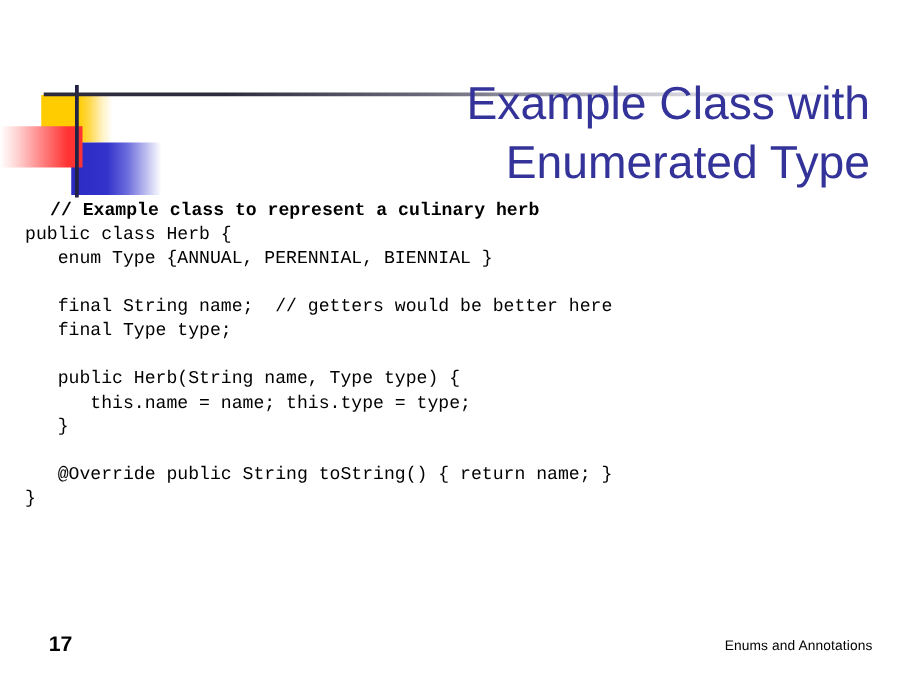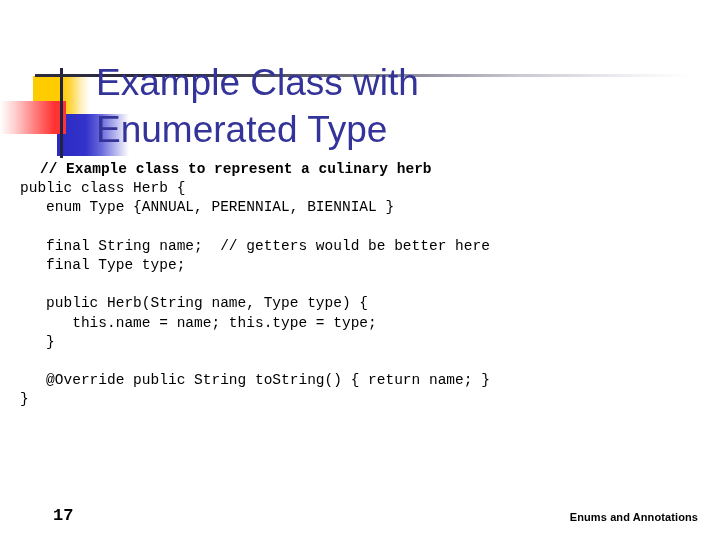--- a/index.html
+++ b/index.html
@@ -82,20 +82,21 @@
     position: absolute;
     left: 96px;
     top: 34px;
     width: 600px;
     color: #333399;
     font-size: 37px;
     line-height: 47px;
     font-weight: normal;
     letter-spacing: 0px;
     white-space: pre-line;
+    text-align: right;
   }
 
   
   .code {
     position: absolute;
     left: 20px;
     top: 160px;
     width: 690px;
     font-family: "Liberation Mono", "DejaVu Sans Mono", monospace;
     font-size: 14.5px;
@@ -111,36 +112,35 @@
     font-weight: bold;
     margin-left: 20px;
   }
   .code-line.blank {
     height: 19.2px;
   }
 
   
   .page-number {
     position: absolute;
-    left: 53px;
+    left: 39px;
     top: 506px;
     font-size: 17px;
     font-weight: bold;
     color: #000000;
-    font-family: Liberation Mono, monospace;
+    font-family: Liberation Sans, sans-serif;
   }
   .footer-text {
     position: absolute;
     right: 22px;
     top: 511px;
     font-size: 11px;
     color: #000000;
     font-family: "Liberation Sans", sans-serif;
     letter-spacing: 0.1px;
-    font-weight: bold;
   }
 </style>
 </head>
 <body>
 
 <div class="slide">
 
   <div class="deco">
     <div class="deco-yellow"></div>
     <div class="deco-blue"></div>

